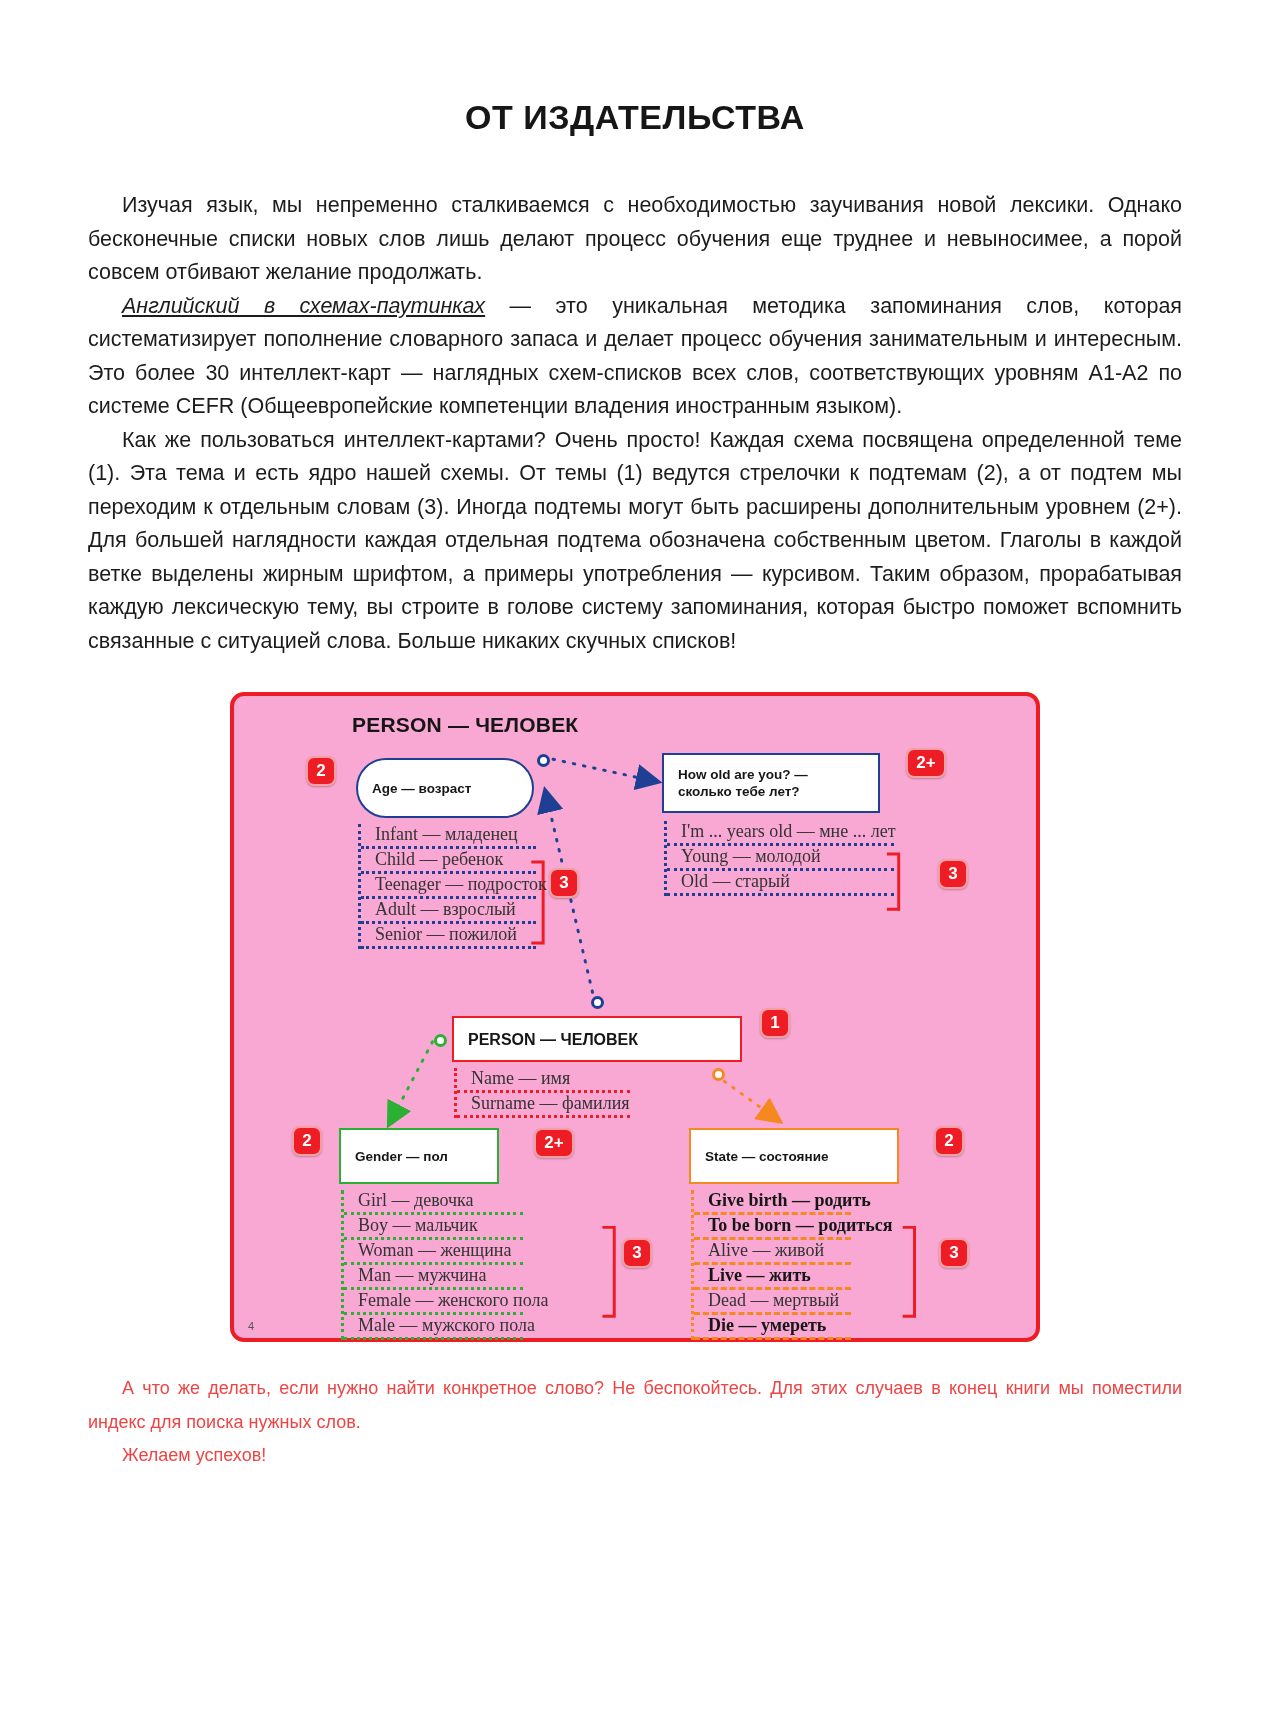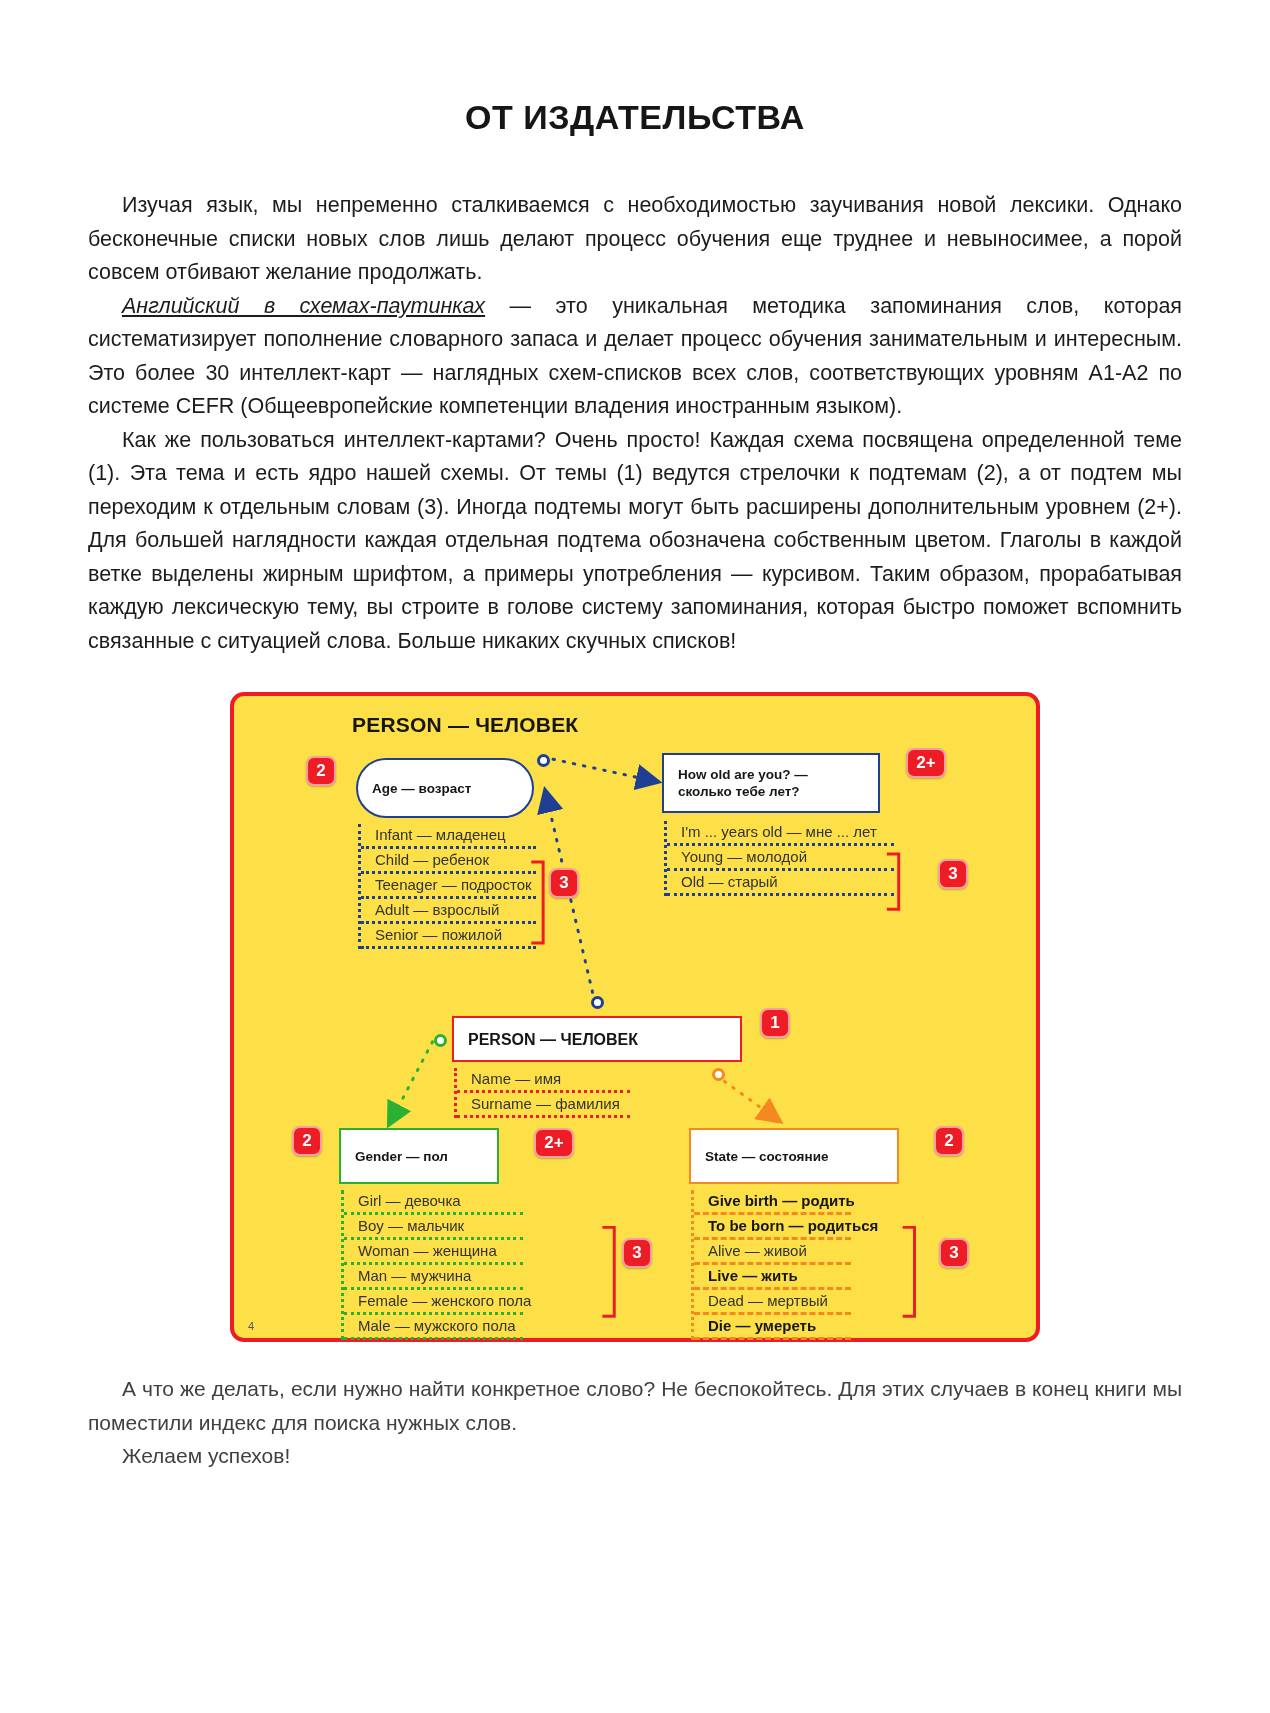--- a/index.html
+++ b/index.html
@@ -34,21 +34,21 @@
   }
   .body-copy p em { font-style:italic;text-decoration:underline; }
 
   
   .diagram-wrap { margin-top:34px; display:flex; justify-content:center; }
   .diagram {
     position:relative;
     width:810px; height:650px;
     border:4px solid #ee1c25;
     border-radius:14px;
-    background:#fde047;
+    background:#f9a8d4;
   }
   .diagram svg.links { position:absolute; inset:0; width:100%; height:100%; pointer-events:none; }
 
   .dg-title {
     position:absolute; left:118px; top:17px;
     font-size:21px; font-weight:bold; color:#161616;
     letter-spacing:0.2px;
   }
 
   .node {
@@ -67,24 +67,25 @@
   .node.orange { border:2.5px solid #f5881f; }
 
   #node-age      { left:122px;  top:62px;  width:178px; height:60px;border-radius:30px; }
   #node-howold   { left:428px;  top:57px;  width:218px; height:60px; }
   #node-person   { left:218px;  top:320px; width:290px; height:46px; }
   #node-gender   { left:105px;  top:432px; width:160px; height:56px;text-align:right; }
   #node-state    { left:455px;  top:432px; width:210px; height:56px; }
 
   .wordlist { position:absolute; z-index:2; }
   .wordlist .w {
-    font-size:15px; color:#333;
+    font-size:18px; color:#333;
     padding:2px 0 3px 14px;
     white-space:nowrap;
     line-height:17px;
+    font-family:Liberation Serif, serif;
   }
   .wordlist .w.bold { font-weight:bold; color:#161616; }
   .wl-blue   { border-left:3px dotted #1f3f94; }
   .wl-blue   .w { border-bottom:3px dotted #1f3f94; }
   .wl-red    { border-left:3px dotted #ee1c25; }
   .wl-red    .w { border-bottom:3px dotted #ee1c25; }
   .wl-green  { border-left:3px dotted #2cb034; }
   .wl-green  .w { border-bottom:3px dotted #2cb034; }
   .wl-orange { border-left:3px dotted #f5881f; }
   .wl-orange .w { border-bottom:3px dashed #f5881f; }
@@ -129,25 +130,25 @@
   #anc-state  { left:478px; top:372px; }
 
   .page-num-inner {
     position:absolute; left:14px; bottom:6px;
     font-size:11px; color:#555;
   }
 
   .footer-copy { margin-top:30px; }
   .footer-copy p {
     margin:0;
-    font-size:21px;
+    font-size:18px;
     line-height:33.5px;
     text-align:justify;
     text-indent:34px;
-    color:#404040;
+    color:#ef4444;
   }
   .page-number {
     position:absolute; right:88px; bottom:78px;
     font-size:21px; color:#111;
   }
 </style>
 </head>
 <body>
 
 <div class="page">

